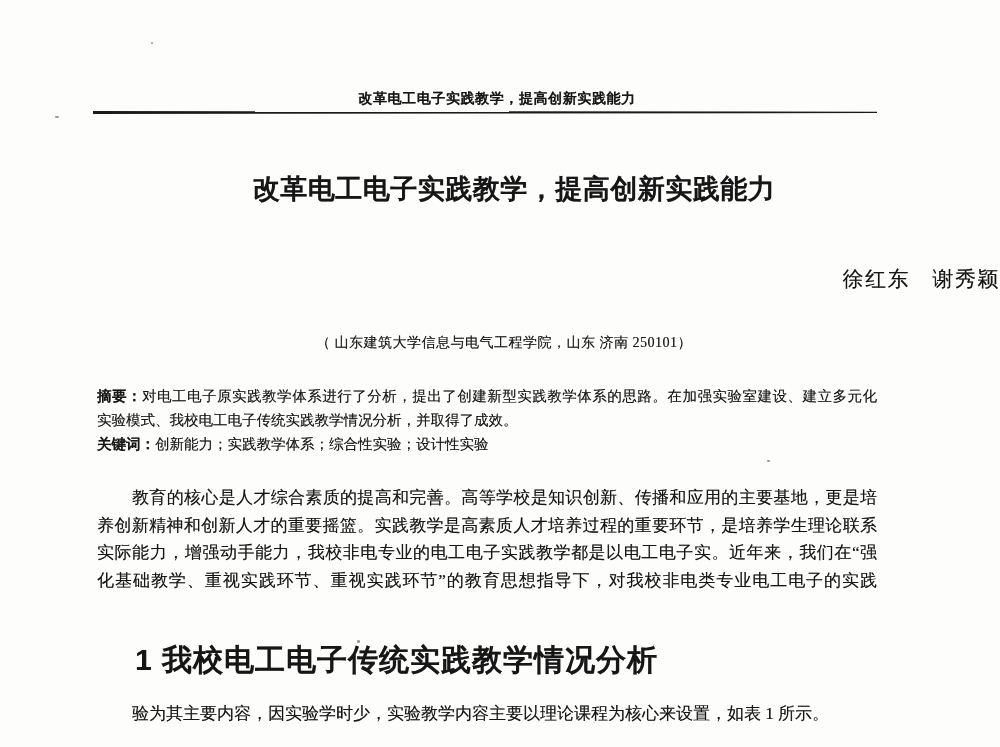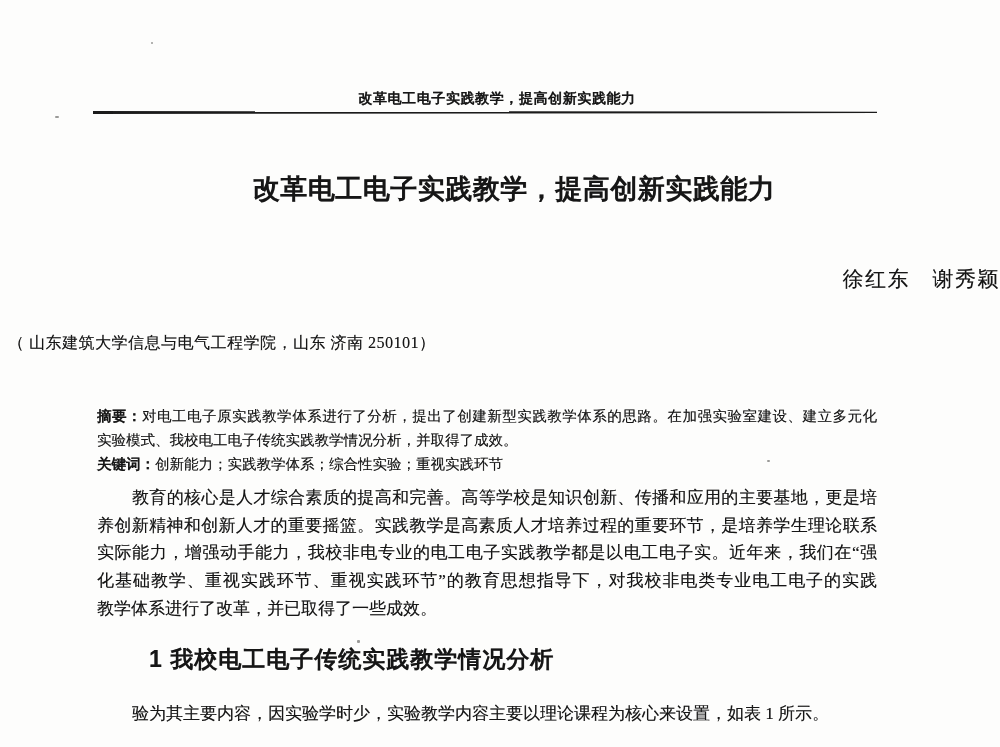--- a/index.html
+++ b/index.html
@@ -25,50 +25,49 @@
   
   .paper-title{
     top:174px;left:14px;width:1000px;text-align:center;
     font-size:27px;font-weight:700;letter-spacing:0.5px;line-height:30px;
   }
   .authors{
     top:259px;left:20px;width:980px;text-align:right;
     font-size:21px;letter-spacing:1.5px;line-height:26px;margin-top:7px;
   }
   .affiliation{
-    top:331px;left:8px;width:992px;
-    font-size:16px;letter-spacing:0.5px;line-height:23px;
+    top:331px;left:8px;width:992px;text-align:center;
+    font-size:14px;letter-spacing:0.5px;line-height:23px;
   }
 
   
   .abstract-block{
     top:384px;left:97px;width:780px;
     font-size:14.5px;line-height:24px;
     font-family:"Liberation Sans","DejaVu Sans",sans-serif;
-    margin-top:20px;
   }
   .abstract-block b{font-weight:700;text-align:center;}
   .kw-line{line-height:24px;text-align:left;}
 
   
   .jl{text-align:justify;text-align-last:justify;overflow:hidden;white-space:nowrap;}
   .jl-last{text-align-last:left;}
   .indent .jl:first-child{text-indent:35px;}
 
   
   .body-par{
     top:484px;left:97px;width:780px;
     font-size:17px;line-height:27.7px;
   }
   .body-par2{top:700px;}
 
   
   .section-heading{
-    top:646px;left:149px;
-    font-size:23px;font-weight:700;letter-spacing:1px;line-height:27px;
+    top:646px;left:135px;
+    font-size:30px;font-weight:700;letter-spacing:1px;line-height:27px;
   }
 
   
   .speck{position:absolute;background:#9a9a98;border-radius:1px;}
   .speck.s1{left:151px;top:42px;width:2px;height:2px;}
   .speck.s2{left:55px;top:116px;width:4px;height:2px;}
   .speck.s3{left:767px;top:460px;width:3px;height:2px;}
   .speck.s4{left:357px;top:640px;width:3px;height:3px;}
 </style>
 </head>
@@ -80,30 +79,29 @@
 <h1 class="abs paper-title sans ink" style="margin:0">改革电工电子实践教学，提高创新实践能力</h1>
 <div class="abs authors ink">徐红东　谢秀颖</div>
 <div class="abs affiliation ink">（ 山东建筑大学信息与电气工程学院，山东 济南 250101）</div>
 
 <div class="abs abstract-block ink">
   <div>
       <div class="jl"><b>摘要：</b>对电工电子原实践教学体系进行了分析，提出了创建新型实践教学体系的思路。在加强实验室建设、建立多元化</div>
       <div class="jl jl-last">实验模式、我校电工电子传统实践教学情况分析，并取得了成效。</div>
     </div>
   <div class="kw-line">
-    <b>关键词：</b><span>创新能力；实践教学体系；综合性实验；重视实践环节</span>
+    <b>关键词：</b><span>创新能力；实践教学体系；综合性实验；设计性实验</span>
   </div>
 </div>
 
 <div class="abs body-par indent ink">
     <div class="jl">教育的核心是人才综合素质的提高和完善。高等学校是知识创新、传播和应用的主要基地，更是培</div>
     <div class="jl">养创新精神和创新人才的重要摇篮。实践教学是高素质人才培养过程的重要环节，是培养学生理论联系</div>
     <div class="jl">实际能力，增强动手能力，我校非电专业的电工电子实践教学都是以电工电子实。近年来，我们在“强</div>
     <div class="jl">化基础教学、重视实践环节、重视实践环节”的教育思想指导下，对我校非电类专业电工电子的实践</div>
-    <div class="jl jl-last">教学体系进行了改革，并已取得了一些成效。</div>
   </div>
 
 <h2 class="abs section-heading sans ink" style="margin:0">1 我校电工电子传统实践教学情况分析</h2>
 
 <div class="abs body-par body-par2 indent ink">
     <div class="jl jl-last">验为其主要内容，因实验学时少，实验教学内容主要以理论课程为核心来设置，如表 1 所示。</div>
   </div>
 
 <span class="speck s1"></span>
 <span class="speck s2"></span>

